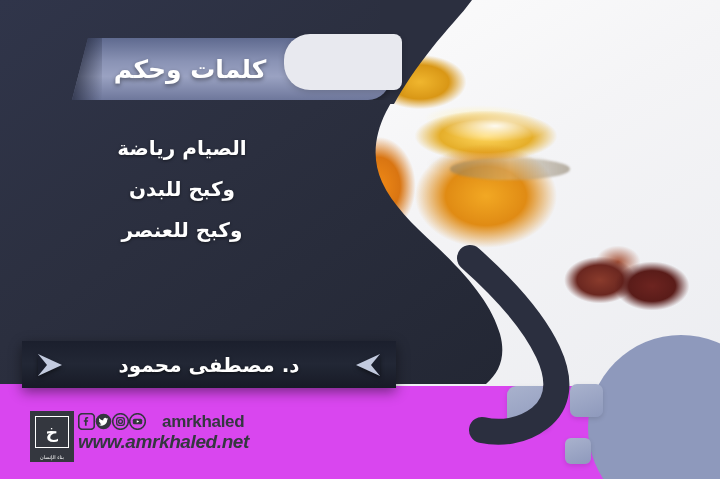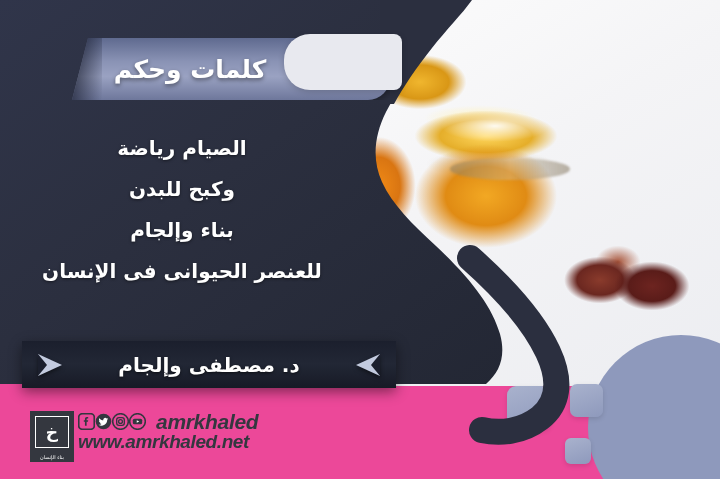--- a/index.html
+++ b/index.html
@@ -6,21 +6,21 @@
   html,body { width:720px; height:479px; overflow:hidden; }
   body {
     font-family: "DejaVu Sans", sans-serif;
     background:#ffffff;
     position:relative;
   }
 
   .canvas {
     position:absolute; inset:0;
     width:720px; height:479px;
-    background:#ec4899;
+    background:#d946ef;
     overflow:hidden;
   }
 
   
   .photo-wrap {
     position:absolute;
     left:300px; top:-14px;
     width:440px; height:400px;
     overflow:hidden;
   }
@@ -222,28 +222,27 @@
     display:flex; align-items:center;
     height:21px;
   }
   .si {
     width:17px; height:17px;
     margin-right:0px;
     display:inline-flex; align-items:center; justify-content:center;
     flex:0 0 auto;
   }
   .handle-name {
-    font-size:21px;
+    font-size:17px;
     font-weight:bold;
     color:#34373f;
     letter-spacing:-0.3px;
     line-height:19px;
-    margin-left:10px;
+    margin-left:16px;
     font-family:"Liberation Sans", sans-serif;
-    font-style:italic;
   }
   .site-url {
     font-size:19px;
     font-weight:bold;
     color:#34373f;
     letter-spacing:-0.4px;
     line-height:20px;
     font-family:"Liberation Sans", sans-serif;
     font-style:italic;
   }
@@ -308,28 +307,27 @@
 
   <div class="title-banner">
     <div class="tb-slab"></div>
     <div class="tb-white"></div>
     <div class="tb-text">كلمات وحكم</div>
   </div>
 
   <div class="quote">
     <div class="quote-line">الصيام رياضة</div>
     <div class="quote-line">وكبح للبدن</div>
-    <div class="quote-line">بناء وإلجام</div>
-    <div class="quote-line">للعنصر الحيوانى فى الإنسان</div>
+    <div class="quote-line">وكبح للعنصر</div>
   </div>
 
   <div class="author-banner">
     <span class="arrow arrow-left"></span>
     <span class="arrow-notch-l"></span>
-    <span class="author-name">د. مصطفى وإلجام</span>
+    <span class="author-name">د. مصطفى محمود</span>
     <span class="arrow arrow-right"></span>
     <span class="arrow-notch-r"></span>
   </div>
 
   <div class="footer">
 
     <div class="logo-mark">
       <div class="logo-box">
         <div class="logo-inner">خ</div>
       </div>

